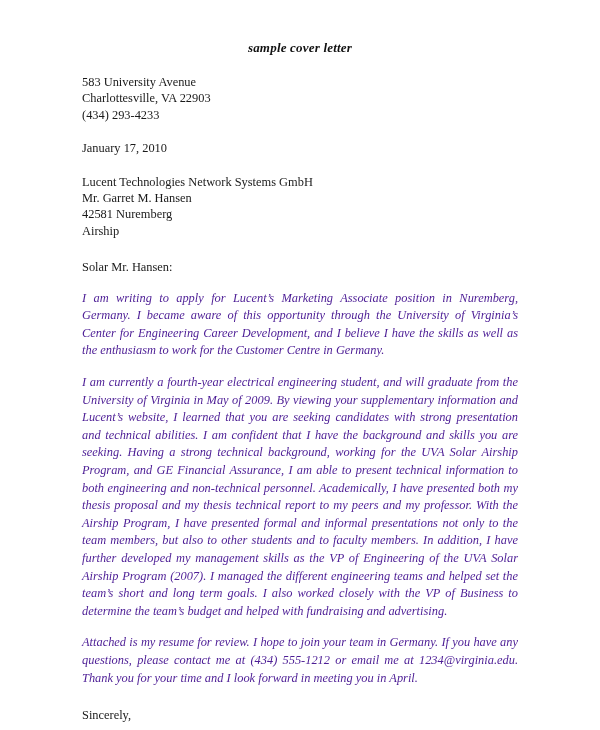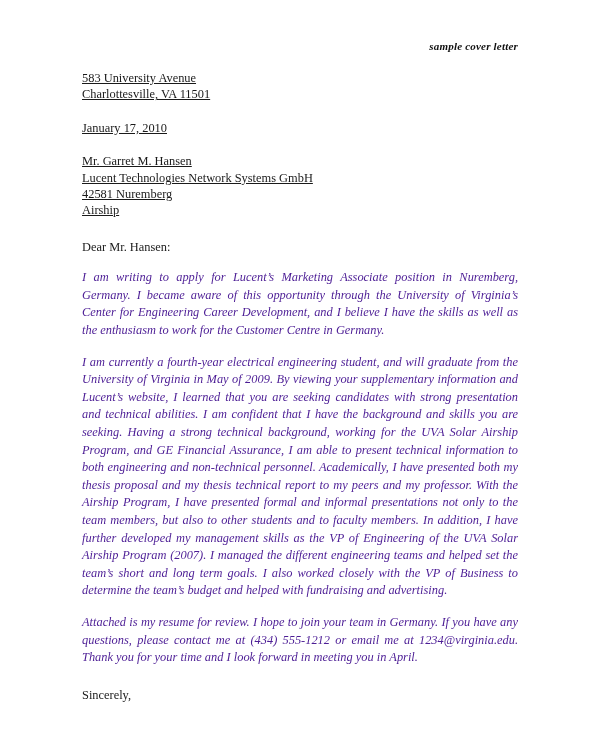--- a/index.html
+++ b/index.html
@@ -21,36 +21,35 @@
     background: #ffffff;
     overflow: hidden;
   }
   .sheet {
     position: absolute;
     left: 82px;
     top: 40px;
     width: 436px;
   }
   .doc-header {
-    text-align: right;
+    text-align: center;
     font-weight: bold;
     font-style: italic;
-    font-size: 11px;
+    font-size: 13px;
     letter-spacing: 0.2px;
     color: #111;
     margin-bottom: 18px;
   }
   .block {
     font-size: 12.4px;
     line-height: 16.4px;
     color: #1a1a1a;
   }
   .block .line {
     white-space: pre;
-    text-decoration: underline;
   }
   .gap-sm { height: 14px; }
   .gap-md { height: 17px; }
   .gap-lg { height: 20px; }
   .salutation {
     font-size: 12.4px;
     line-height: 16.4px;
   }
   .para {
     font-size: 12.4px;
@@ -69,41 +68,42 @@
 </head>
 <body>
 
 <div class="page">
   <div class="sheet">
 
     <div class="doc-header">sample cover letter</div>
 
     <div class="block">
       <div class="line">583 University Avenue</div>
-      <div class="line">Charlottesville, VA 11501</div>
+      <div class="line">Charlottesville, VA 22903</div>
+      <div class="line">(434) 293-4233</div>
     </div>
 
     <div class="gap-md"></div>
 
     <div class="block">
       <div class="line">January 17, 2010</div>
     </div>
 
     <div class="gap-md"></div>
 
     <div class="block">
+      <div class="line">Lucent Technologies Network Systems GmbH</div>
       <div class="line">Mr. Garret M. Hansen</div>
-      <div class="line">Lucent Technologies Network Systems GmbH</div>
       <div class="line">42581 Nuremberg</div>
       <div class="line">Airship</div>
     </div>
 
     <div class="gap-lg"></div>
 
-    <div class="salutation">Dear Mr. Hansen:</div>
+    <div class="salutation">Solar Mr. Hansen:</div>
 
     <div class="gap-sm"></div>
 
     <p class="para">I am writing to apply for Lucent’s Marketing Associate position in Nuremberg, Germany.  I became aware of this opportunity through the University of Virginia’s Center for Engineering Career Development, and I believe I have the skills as well as the enthusiasm to work for the Customer Centre in Germany.</p>
 
     <div class="gap-sm"></div>
 
     <p class="para">I am currently a fourth-year electrical engineering student, and will graduate from the University of Virginia in May of 2009. By viewing your supplementary information and Lucent’s website, I learned that you are seeking candidates with strong presentation and technical abilities.  I am confident that I have the background and skills you are seeking. Having a strong technical background, working for the UVA Solar Airship Program, and GE Financial Assurance, I am able to present technical information to both engineering and non-technical personnel. Academically, I have presented both my thesis proposal and my thesis technical report to my peers and my professor. With the Airship Program, I have presented formal and informal presentations not only to the team members, but also to other students and to faculty members. In addition, I have further developed my management skills as the VP of Engineering of the UVA Solar Airship Program (2007). I managed the different engineering teams and helped set the team’s short and long term goals. I also worked closely with the VP of Business to determine the team’s budget and helped with fundraising and advertising.</p>
 
     <div class="gap-sm"></div>

